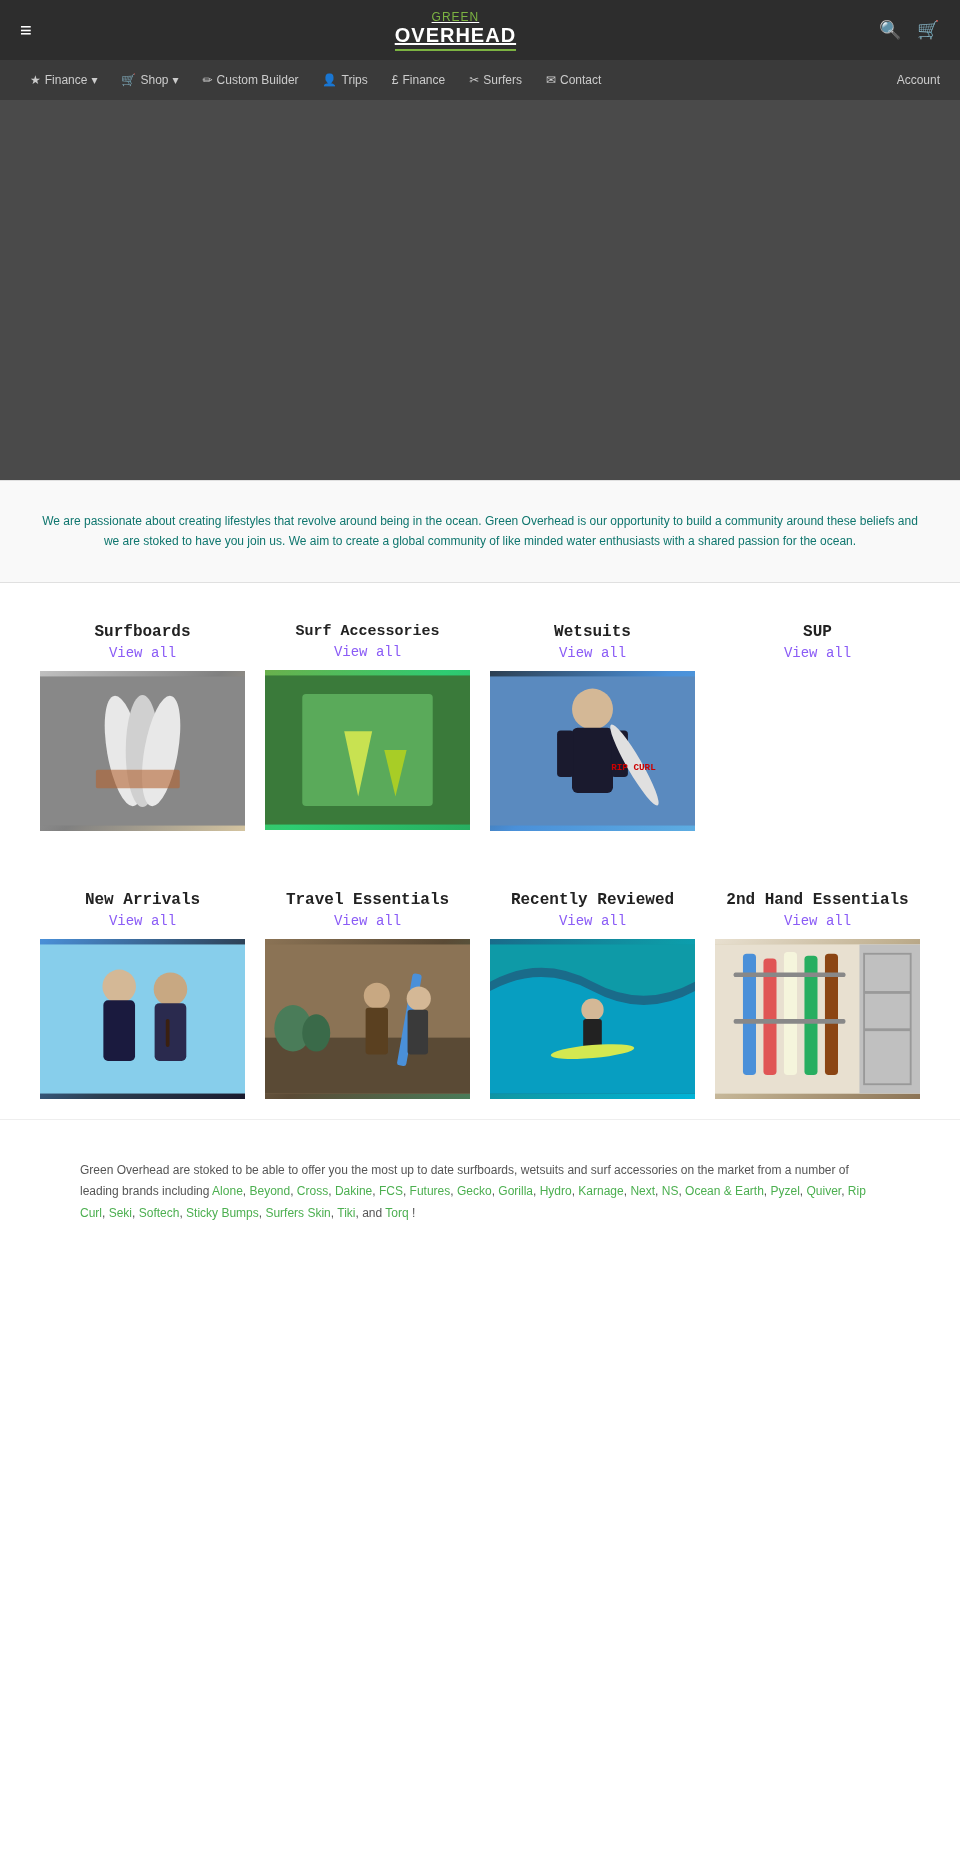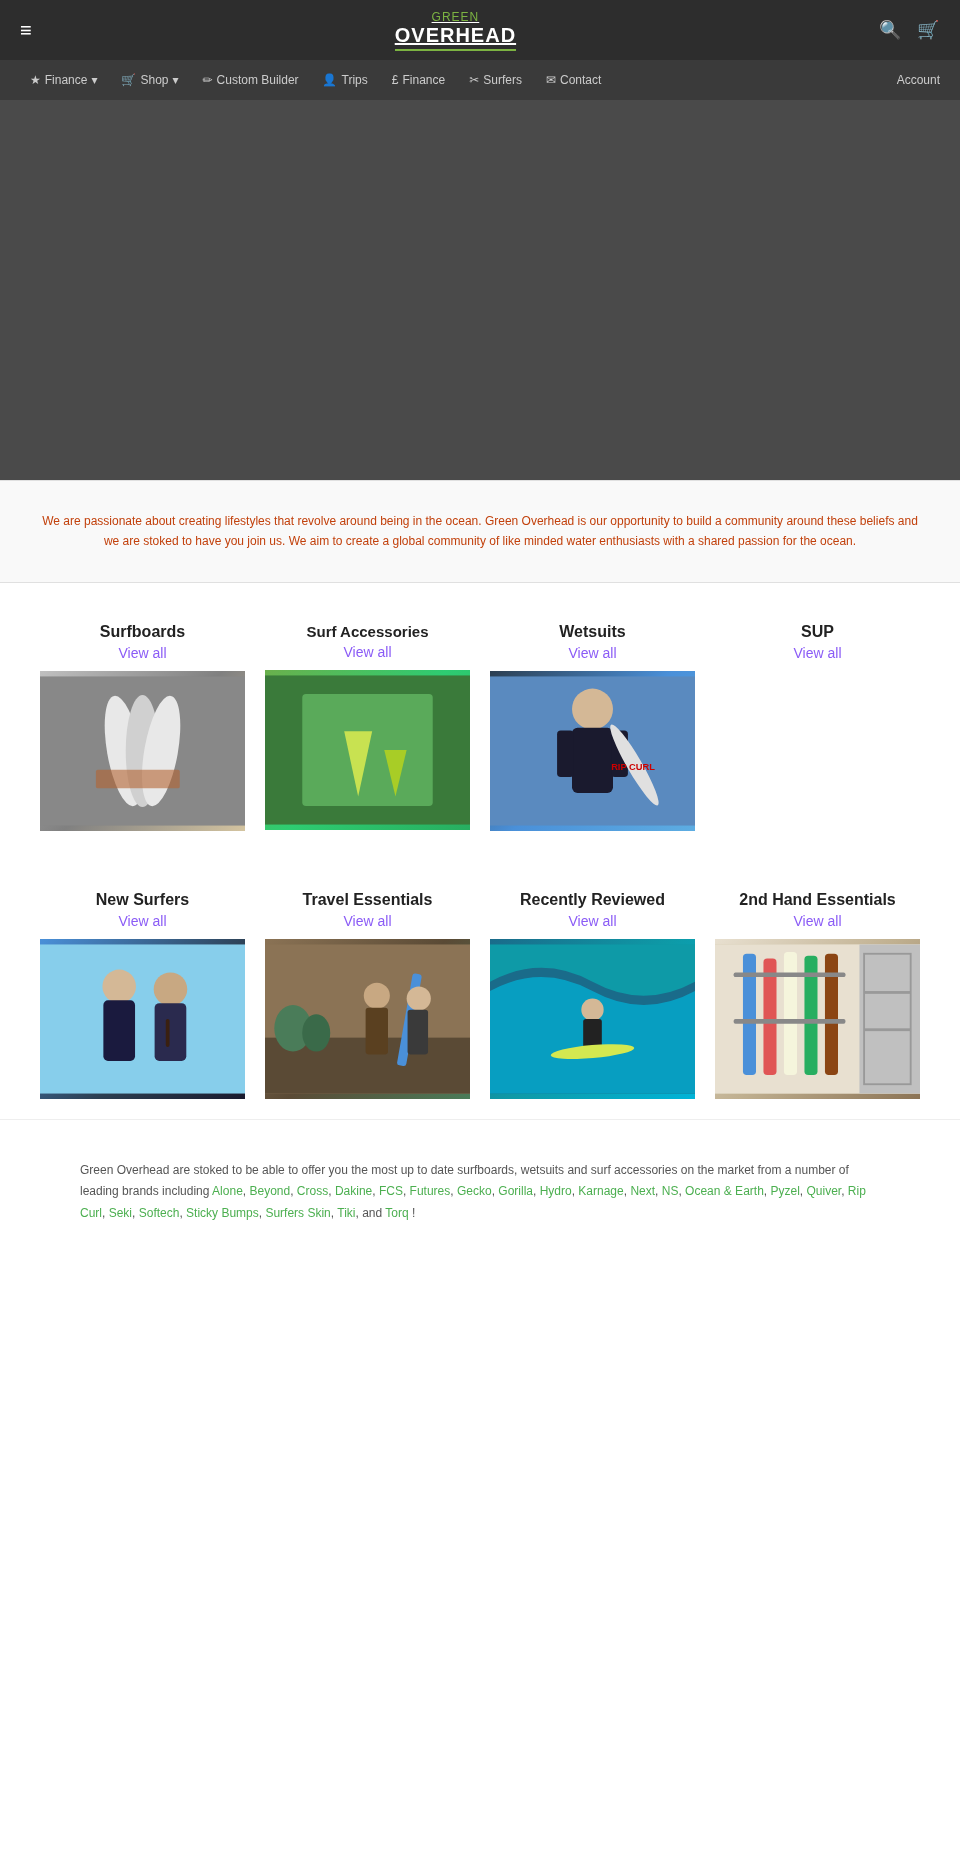--- a/index.html
+++ b/index.html
@@ -60,29 +60,30 @@
       height: 380px;
       width: 100%;
     }
 
     
     .intro {
       background: #f9f9f9;
       padding: 30px 40px;
       text-align: center;
       font-size: 12px;
-      color: #c2410c;
+      color: #0f766e;
       line-height: 1.7;
       border-top: 1px solid #e0e0e0;
       border-bottom: 1px solid #e0e0e0;
     }
 
     
     .section {
       padding: 40px 40px 20px 40px;
+      font-family: Liberation Mono, monospace;
     }
     .category-grid {
       display: grid;
       grid-template-columns: repeat(4, 1fr);
       gap: 20px;
     }
     .category-item {
       text-align: center;
     }
     .category-title {
@@ -247,21 +248,21 @@
       <a class="category-viewall">View all</a>
     </div>
 
   </div>
 </div>
 
 <div class="section">
   <div class="category-grid">
 
     <div class="category-item">
-      <div class="category-title">New Surfers</div>
+      <div class="category-title">New Arrivals</div>
       <a class="category-viewall">View all</a>
       <div class="category-img img-new-arrivals">
         <svg width="100%" height="100%" viewBox="0 0 220 160" xmlns="http://www.w3.org/2000/svg">
           <rect width="220" height="160" fill="#87ceeb"></rect>
 
           <circle cx="85" cy="45" r="18" fill="#d4b896"></circle>
           <rect x="68" y="60" width="34" height="65" fill="#1a1a3e" rx="5"></rect>
           <circle cx="140" cy="48" r="18" fill="#c8a882"></circle>
           <rect x="123" y="63" width="34" height="62" fill="#2a2a4e" rx="5"></rect>
 

